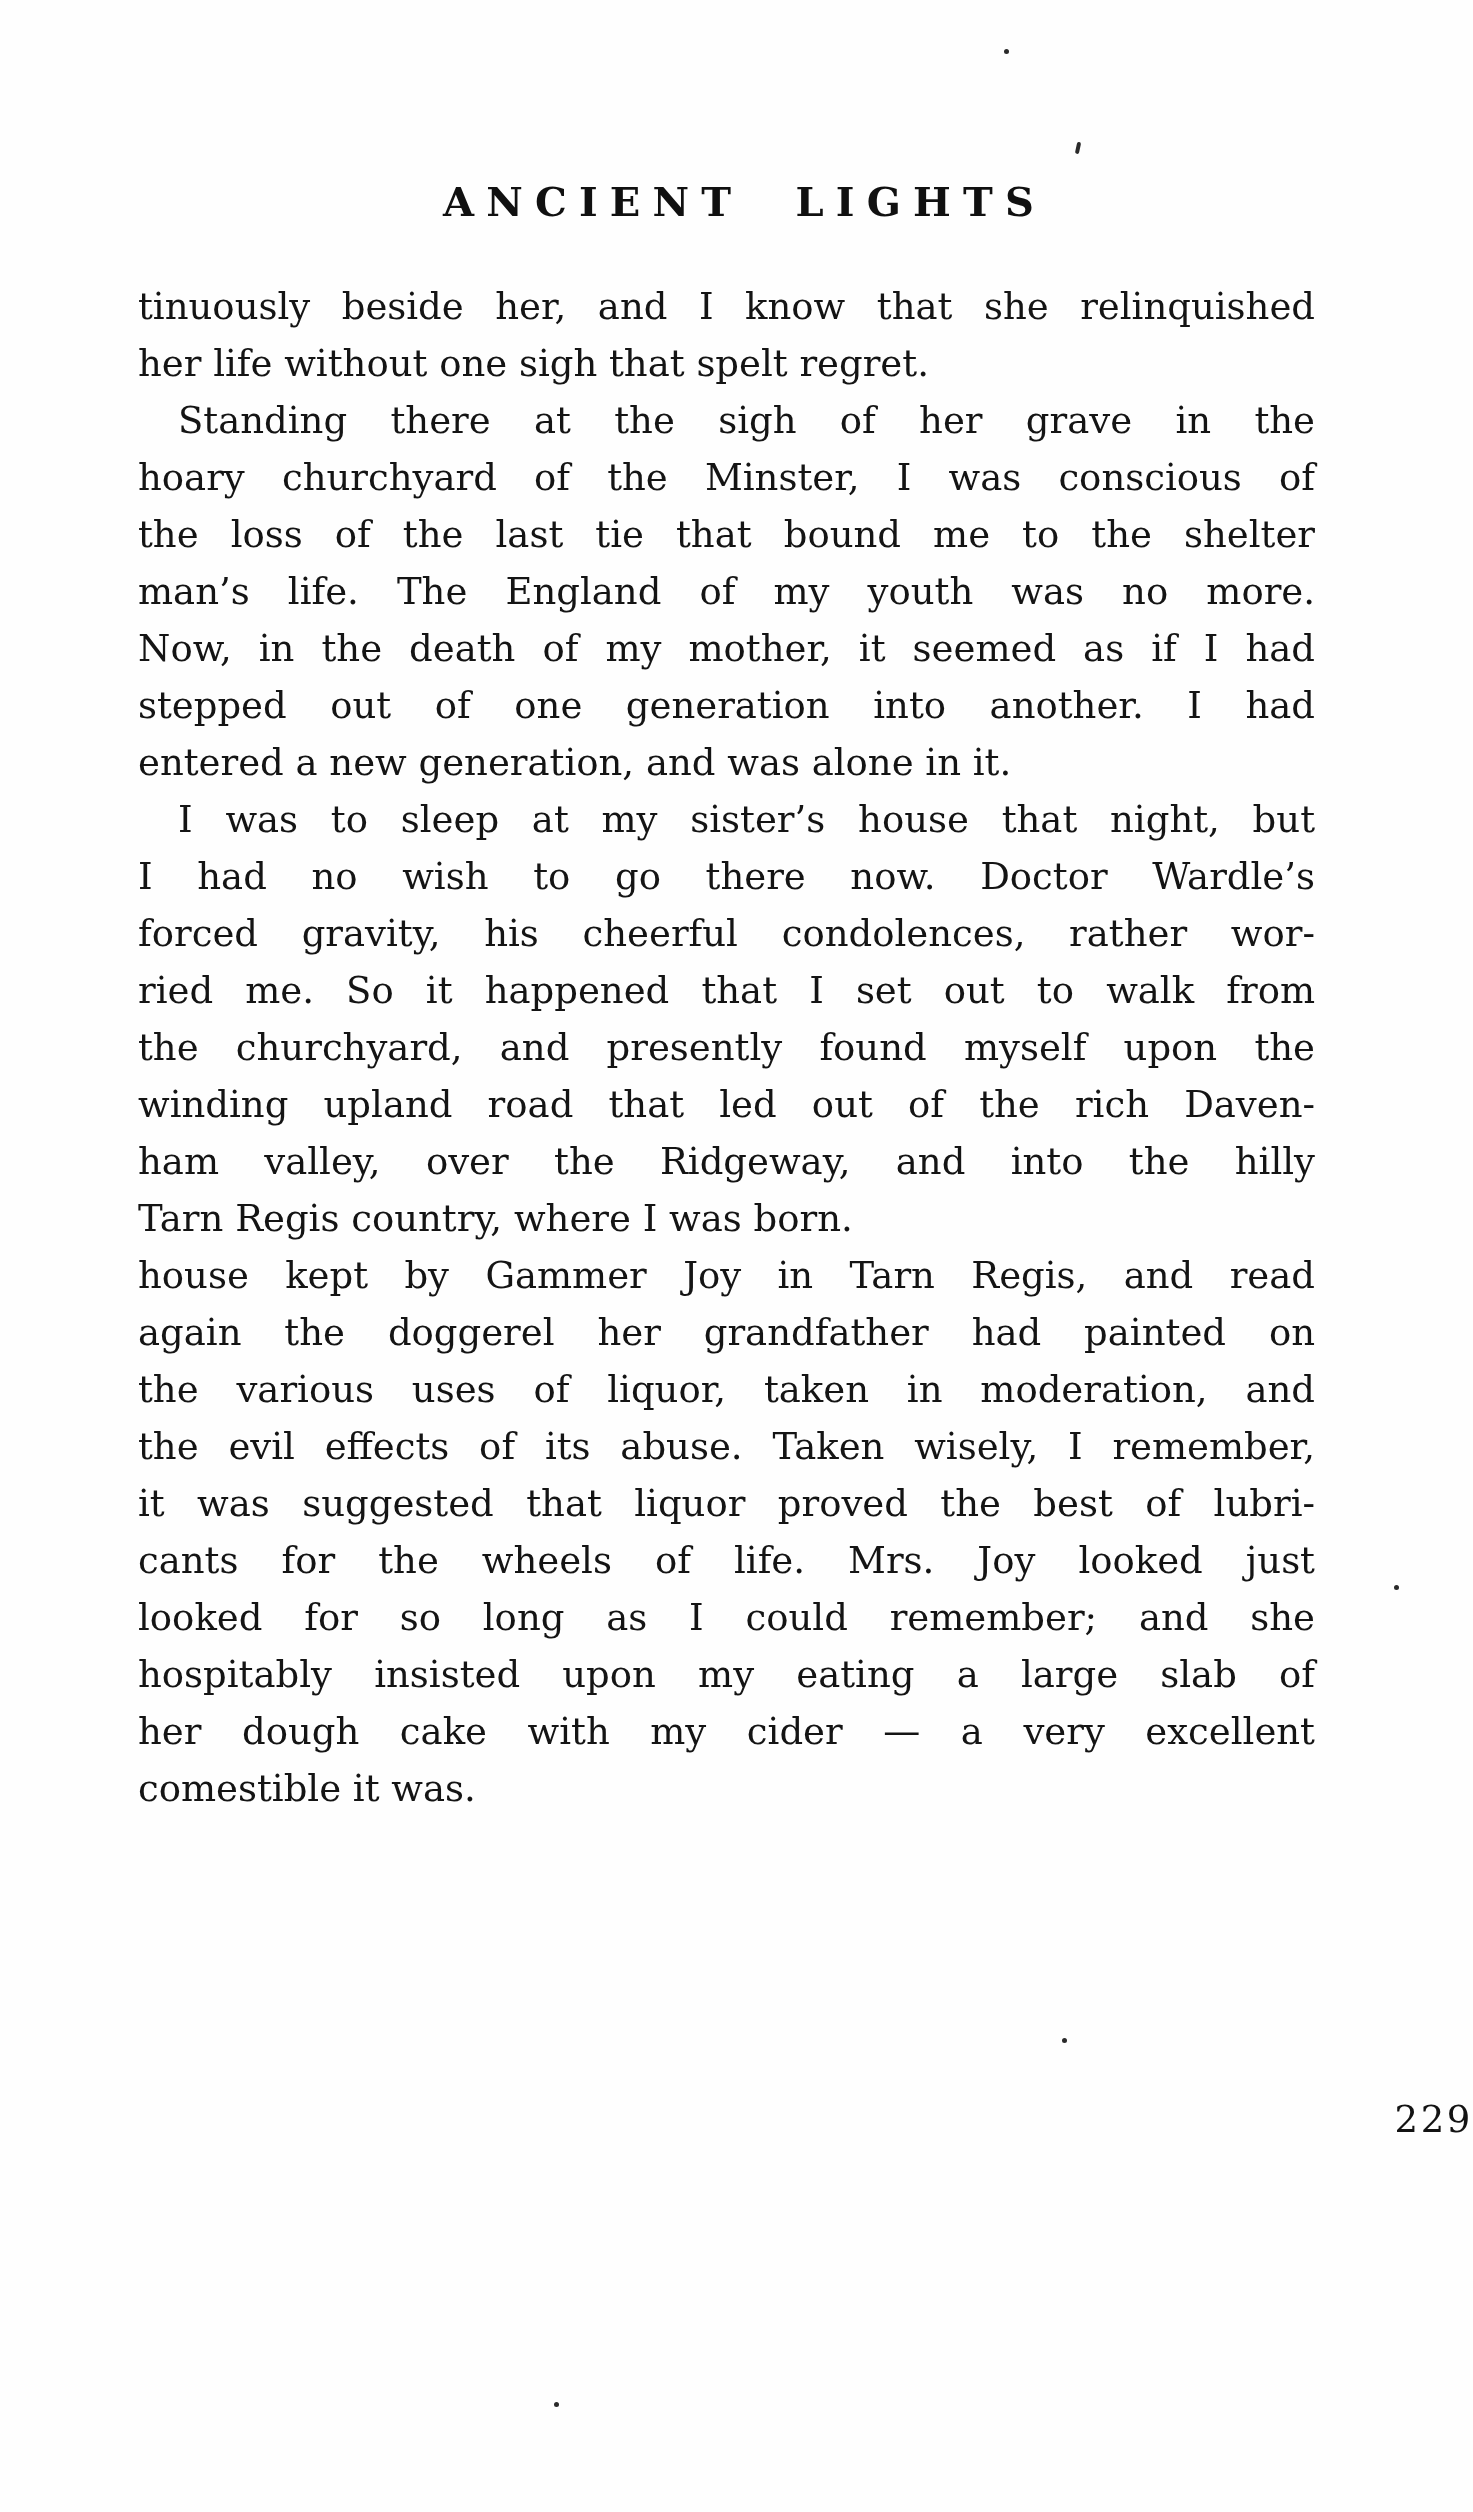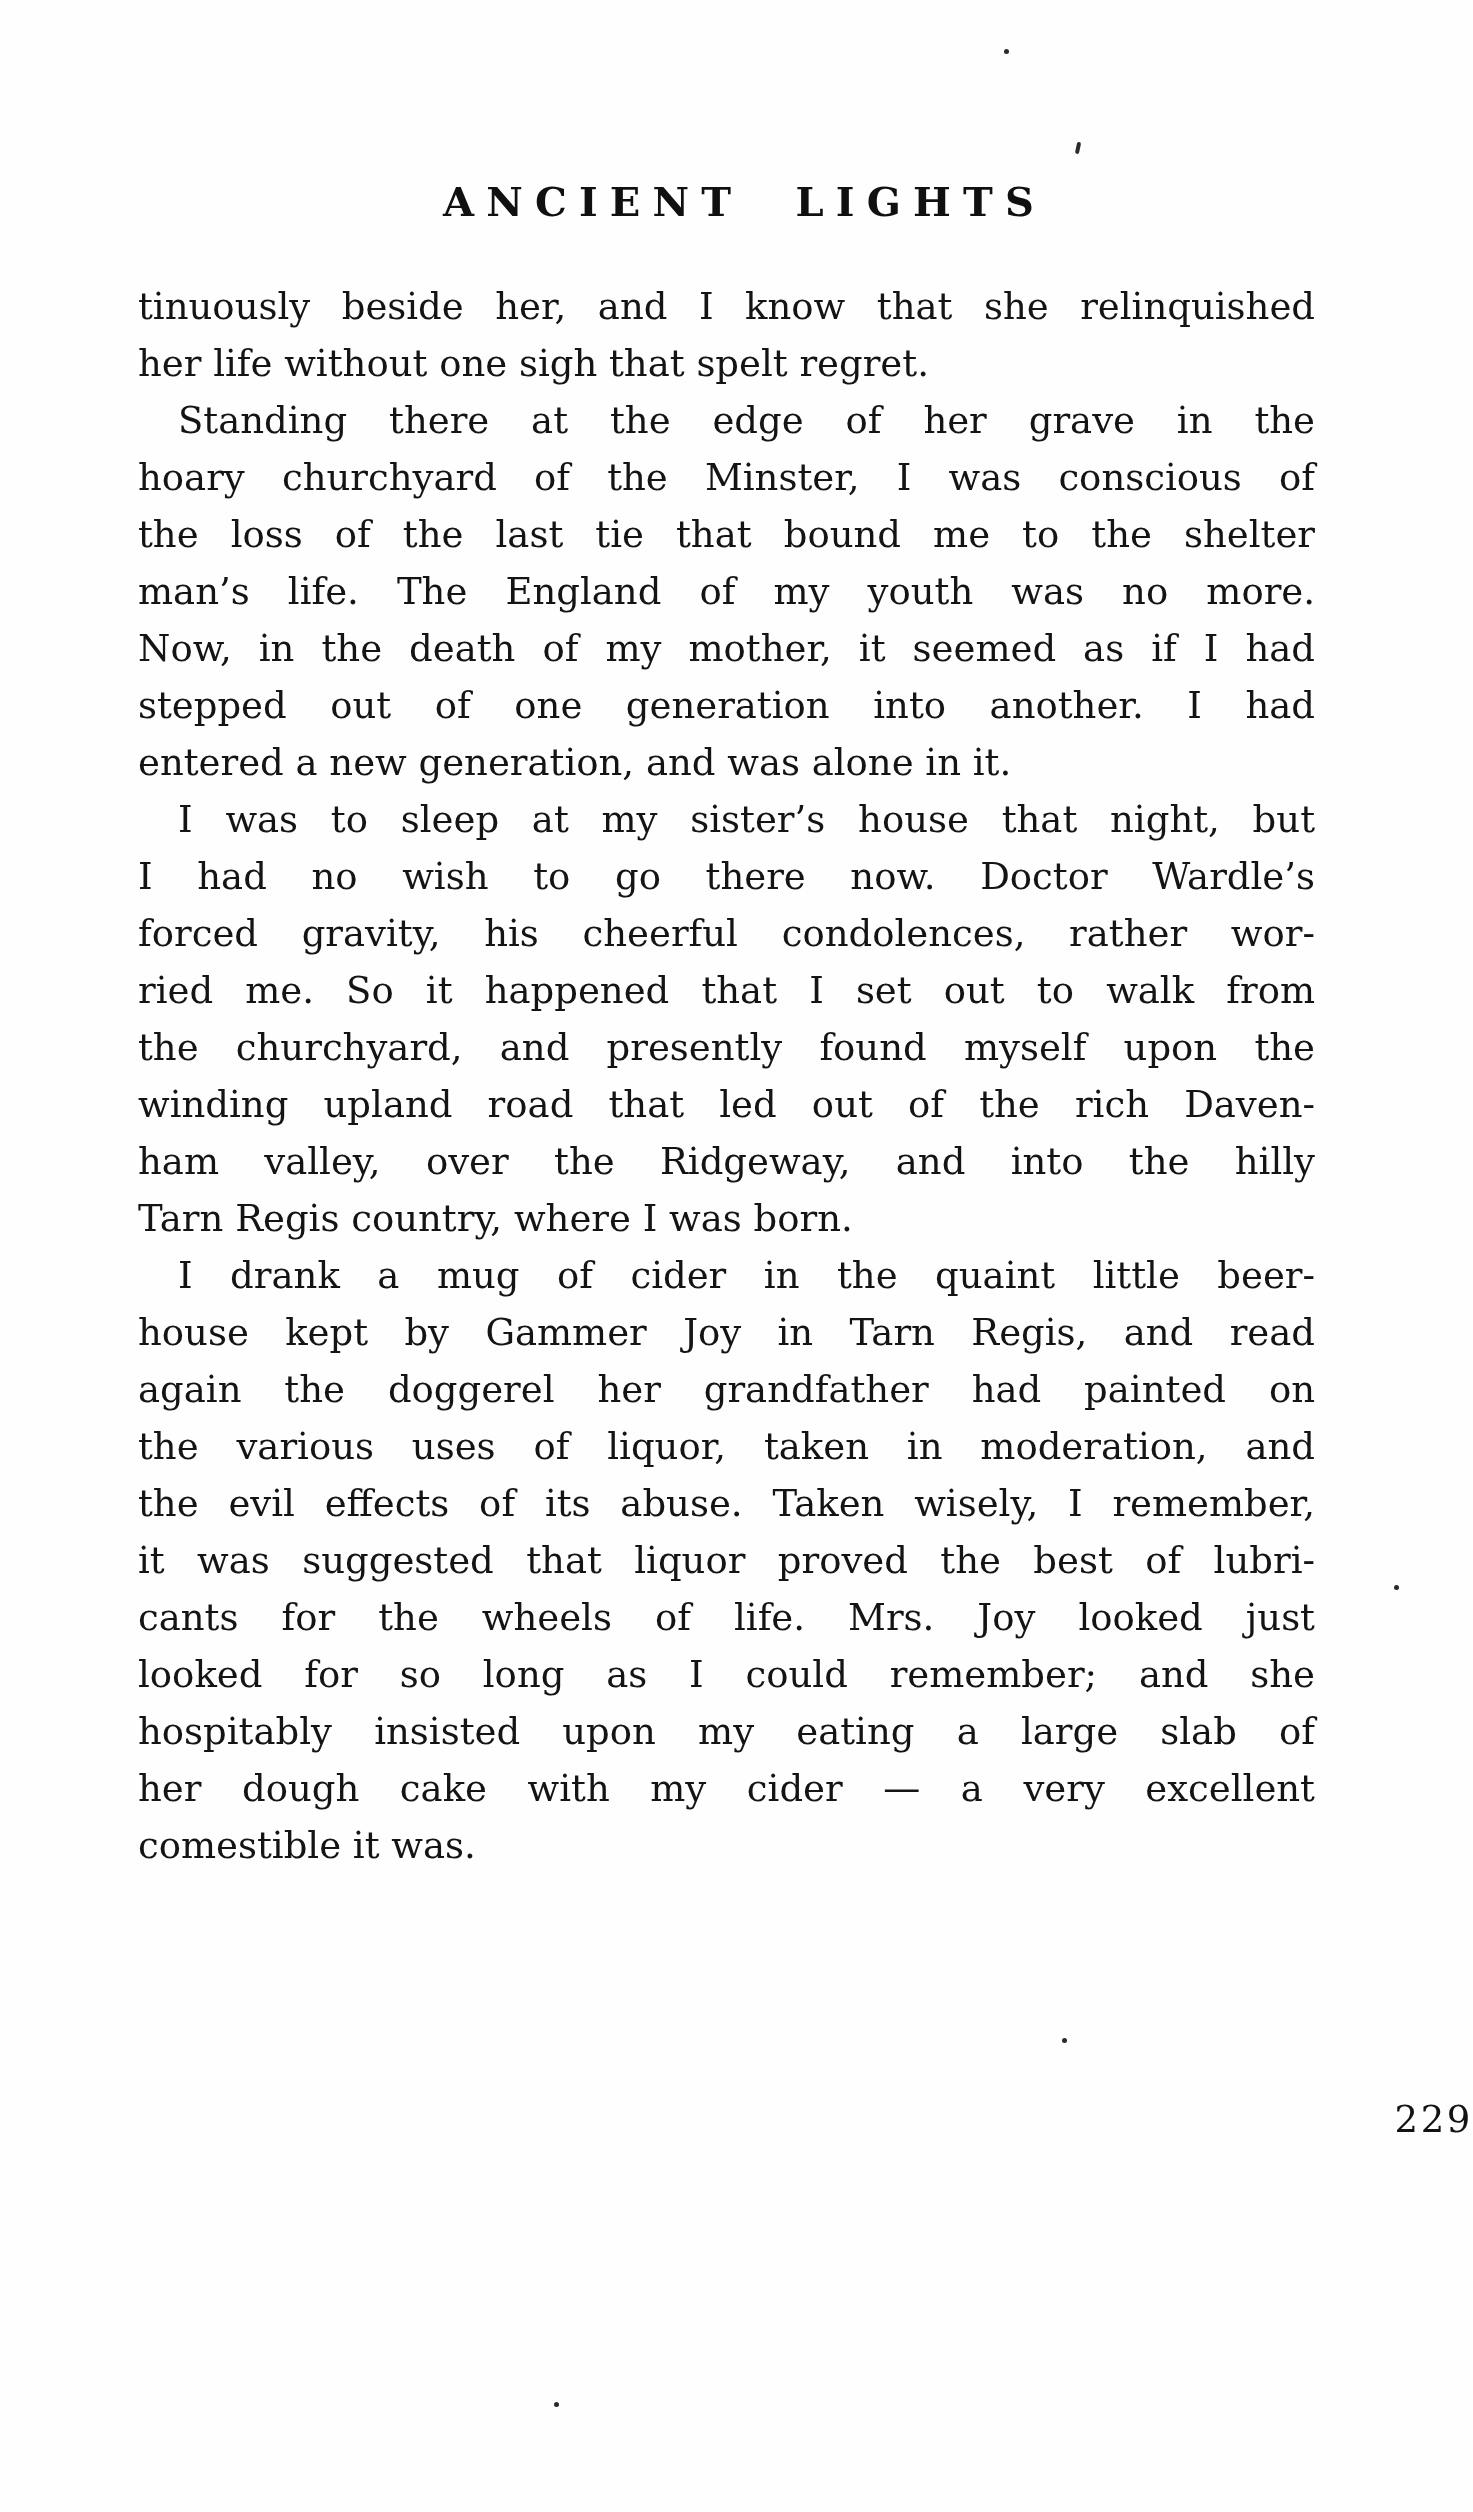--- a/index.html
+++ b/index.html
@@ -73,36 +73,35 @@
 </style>
 </head>
 <body>
 
 <div class="page">
   <div class="running-title">ANCIENT LIGHTS</div>
 
   <div class="text-block">
       <div class="line">tinuously beside her, and I know that she relinquished</div>
       <div class="line last">her life without one sigh that spelt regret.</div>
-      <div class="line indent">Standing there at the edge of her grave in the</div>
+      <div class="line indent">Standing there at the sigh of her grave in the</div>
       <div class="line">hoary churchyard of the Minster, I was conscious of</div>
       <div class="line">the loss of the last tie that bound me to the shelter</div>
       <div class="line">man’s life. The England of my youth was no more.</div>
       <div class="line">Now, in the death of my mother, it seemed as if I had</div>
       <div class="line">stepped out of one generation into another. I had</div>
       <div class="line last">entered a new generation, and was alone in it.</div>
       <div class="line indent">I was to sleep at my sister’s house that night, but</div>
       <div class="line">I had no wish to go there now. Doctor Wardle’s</div>
       <div class="line">forced gravity, his cheerful condolences, rather wor-</div>
       <div class="line">ried me. So it happened that I set out to walk from</div>
       <div class="line">the churchyard, and presently found myself upon the</div>
       <div class="line">winding upland road that led out of the rich Daven-</div>
       <div class="line">ham valley, over the Ridgeway, and into the hilly</div>
       <div class="line last">Tarn Regis country, where I was born.</div>
-      <div class="line indent">I drank a mug of cider in the quaint little beer-</div>
       <div class="line">house kept by Gammer Joy in Tarn Regis, and read</div>
       <div class="line">again the doggerel her grandfather had painted on</div>
       <div class="line">the various uses of liquor, taken in moderation, and</div>
       <div class="line">the evil effects of its abuse. Taken wisely, I remember,</div>
       <div class="line">it was suggested that liquor proved the best of lubri-</div>
       <div class="line">cants for the wheels of life. Mrs. Joy looked just</div>
       <div class="line">looked for so long as I could remember; and she</div>
       <div class="line">hospitably insisted upon my eating a large slab of</div>
       <div class="line">her dough cake with my cider — a very excellent</div>
       <div class="line last">comestible it was.</div>

